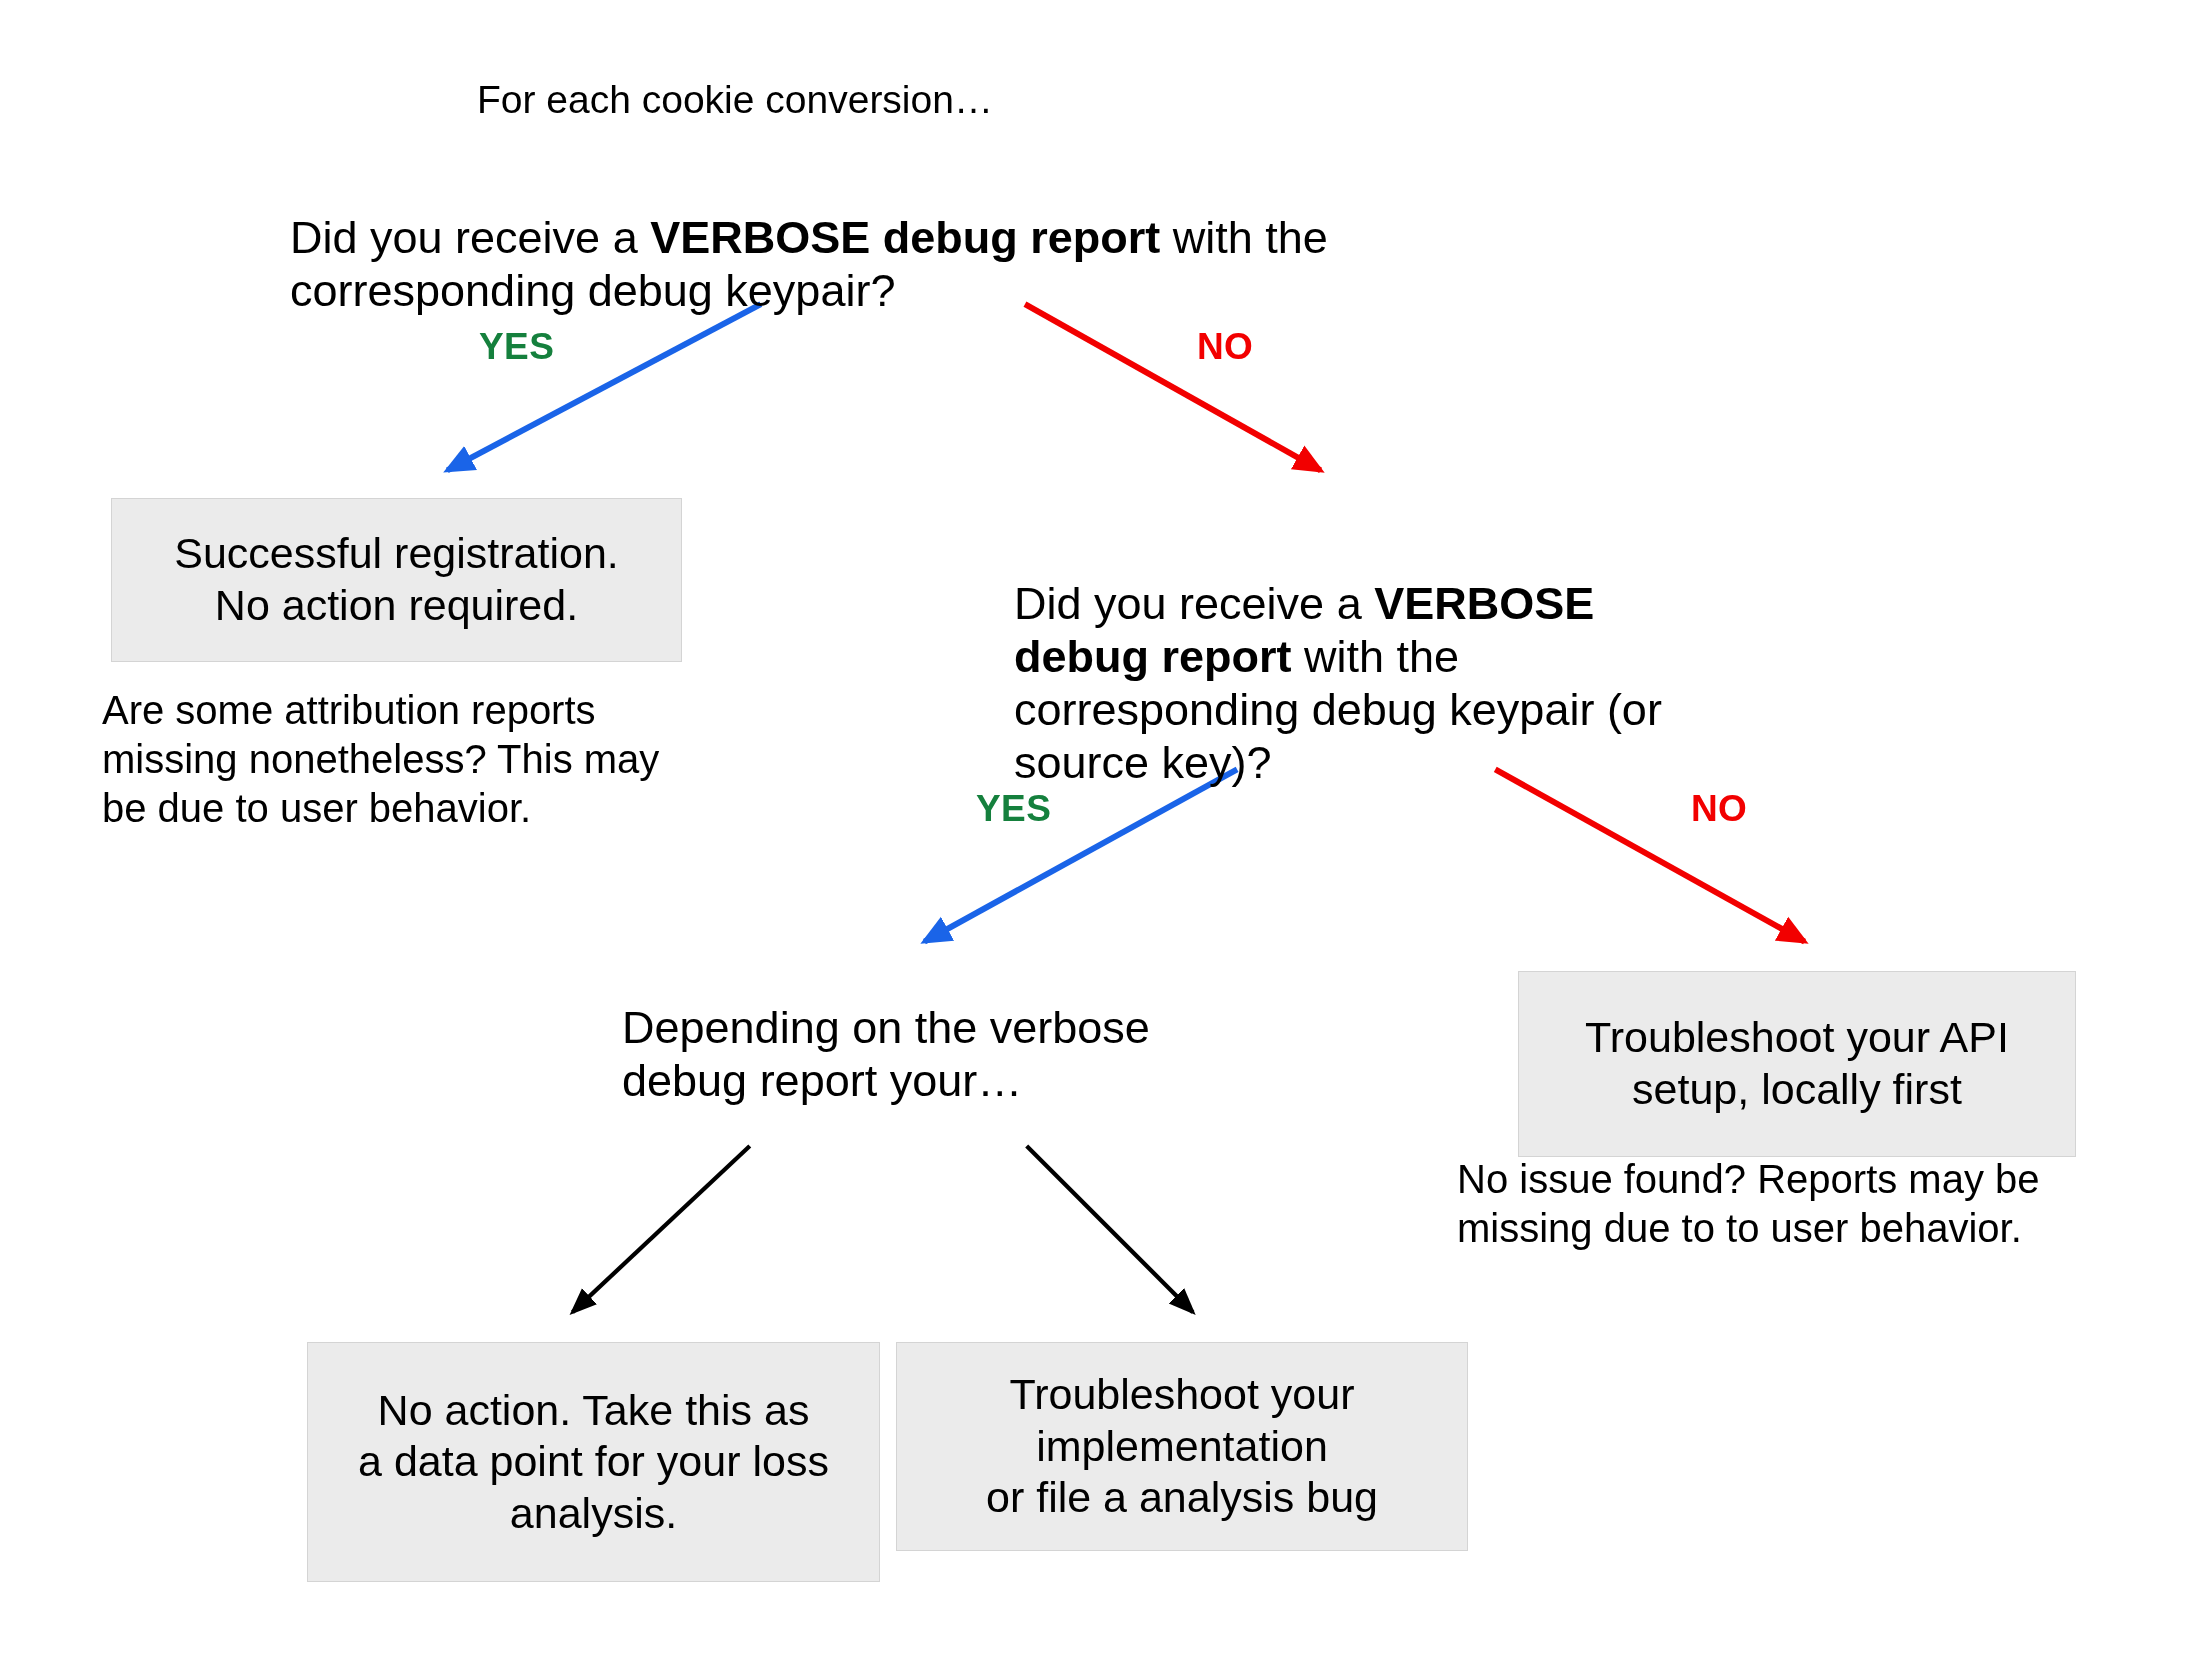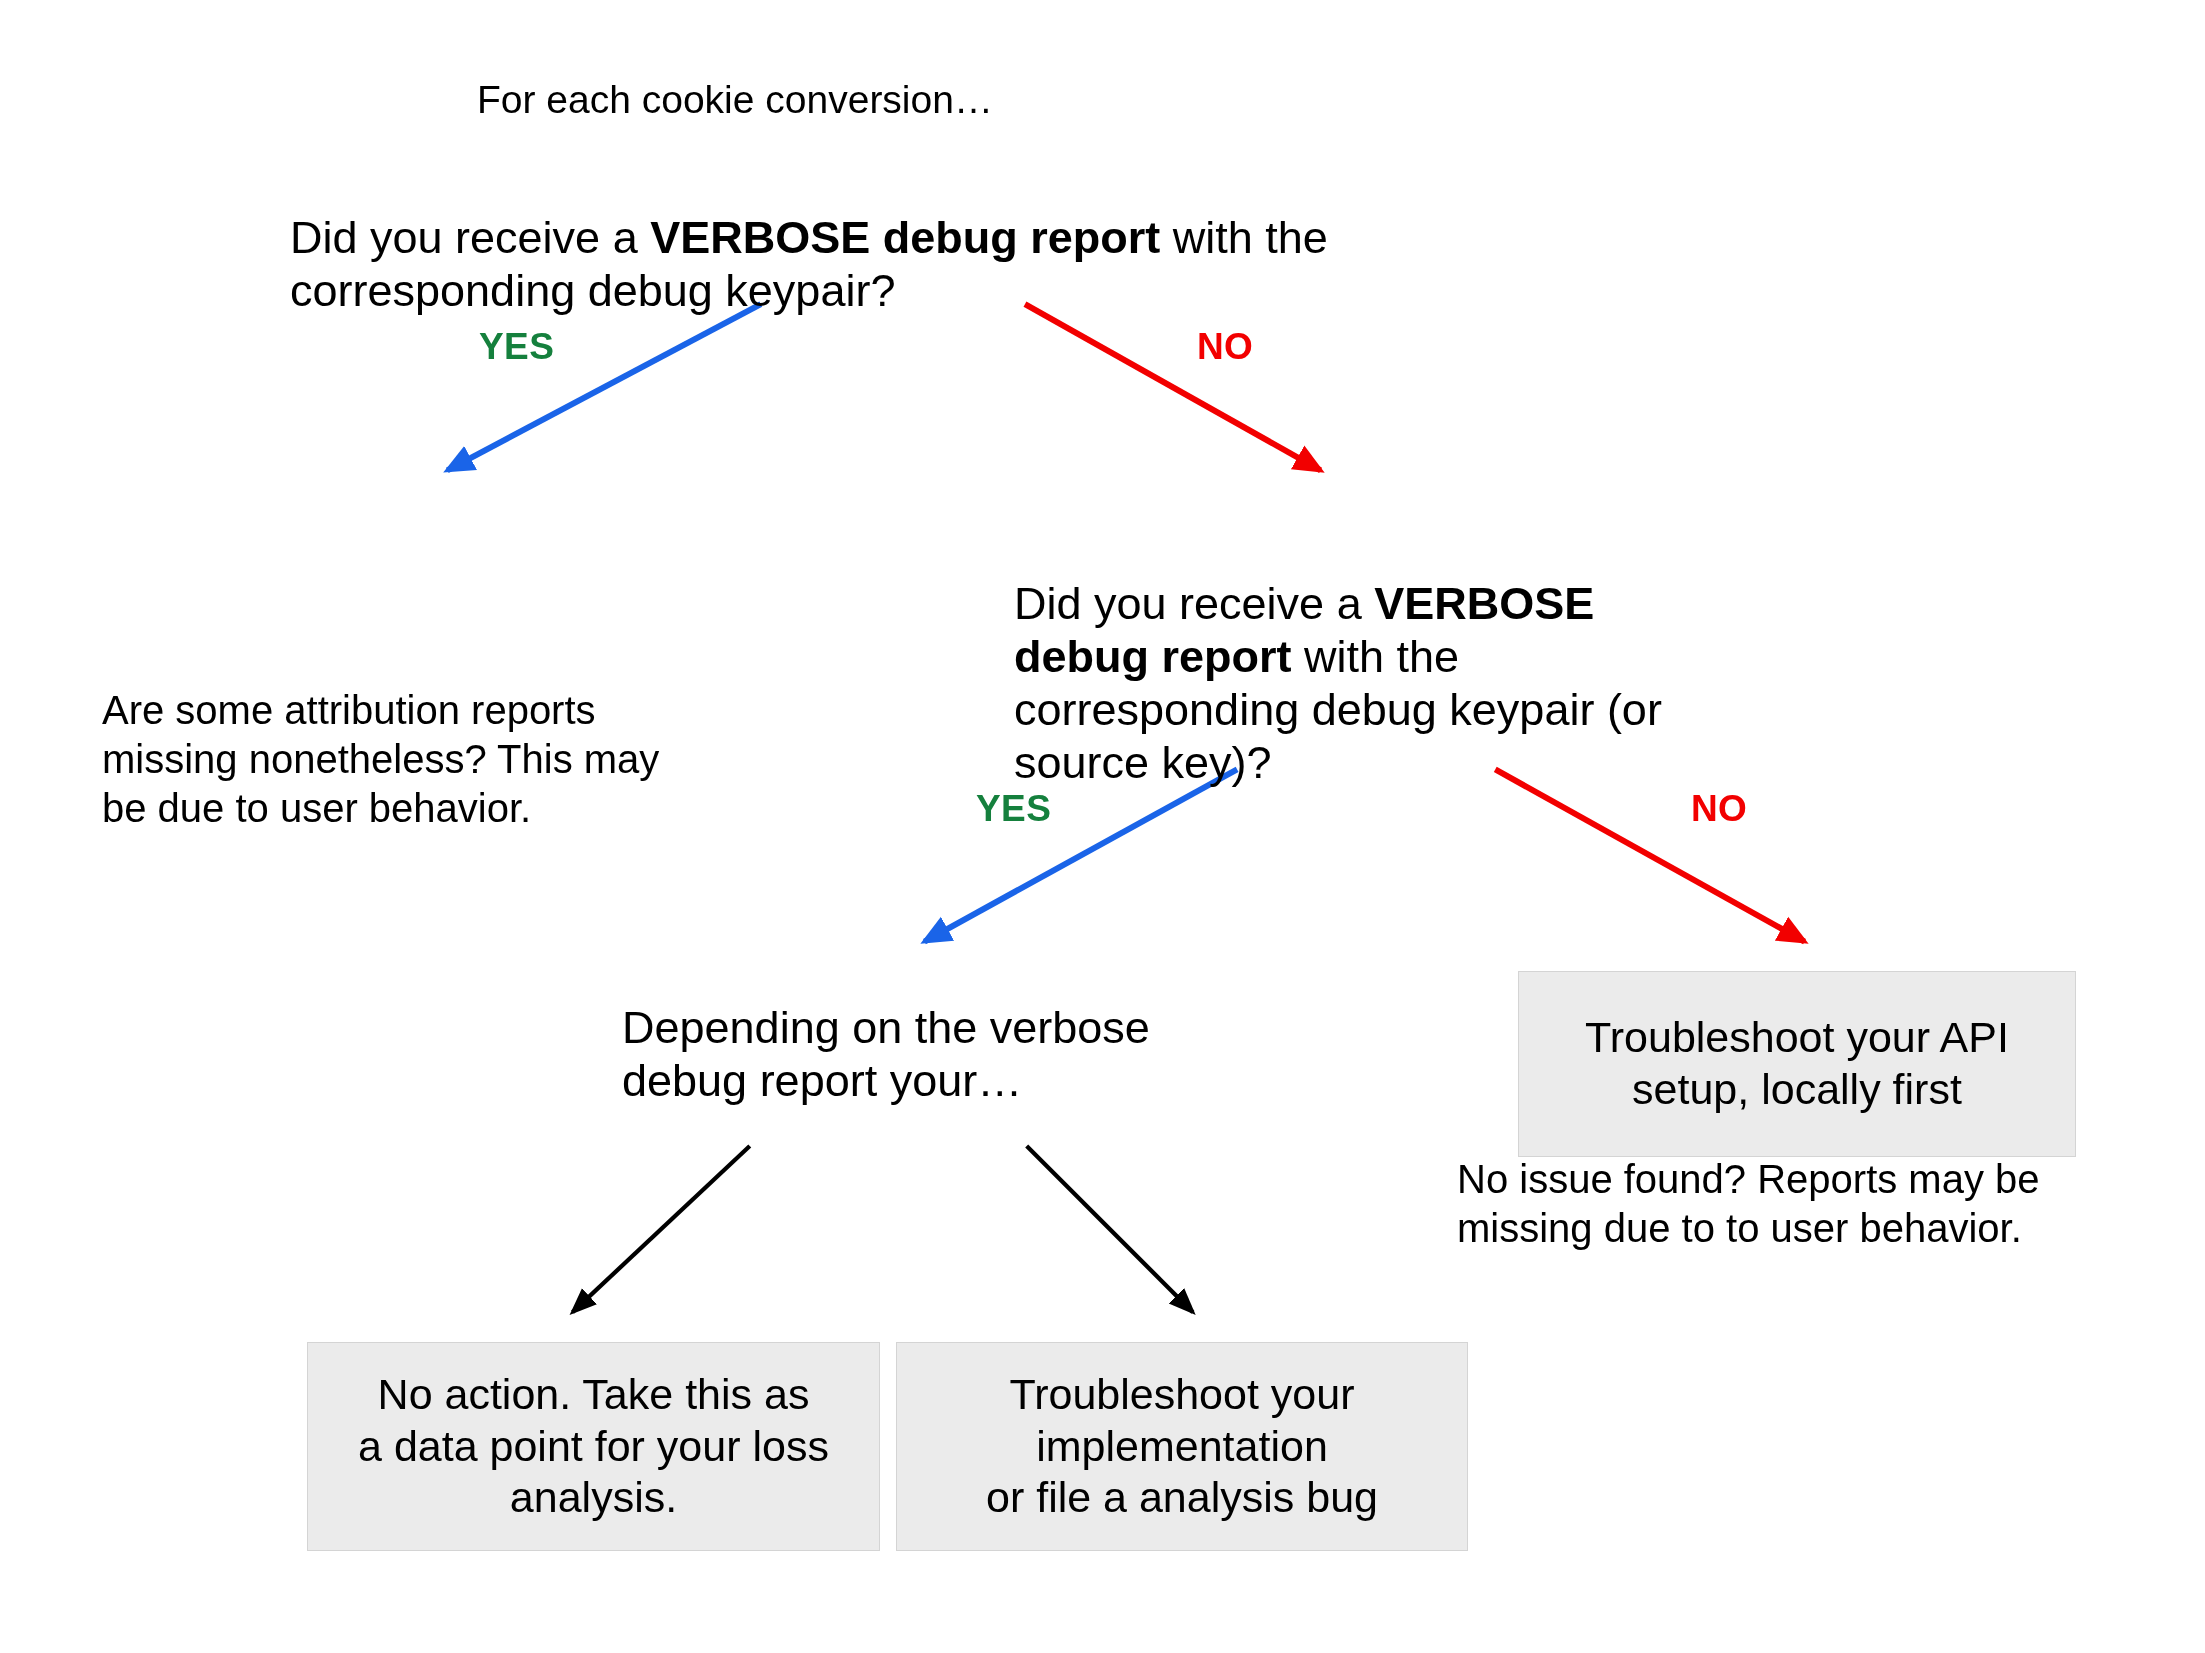--- a/index.html
+++ b/index.html
@@ -110,40 +110,42 @@
   <div class="node text-node q-title" style="left:477px; top:77px; width:835px;">For each cookie conversion…</div>
 
   <div class="node text-node q-big" style="left:290px; top:158px; width:1210px;">
     <span>Did you receive a </span><b>VERBOSE debug report</b><span> with the corresponding debug keypair?</span>
   </div>
 
   <div class="edge-label lbl-yes" style="left:479px; top:326px;">YES</div>
 
   <div class="edge-label lbl-no" style="left:1197px; top:326px;">NO</div>
 
+  <div class="box" style="left:111px; top:498px; width:571px; height:164px;">Successful registration.
+No action required.</div>
 
   <div class="node text-node caption" style="left:102px; top:686px; width:579px;">Are some attribution reports missing nonetheless? This may be due to user behavior.</div>
 
   <div class="node text-node q-big" style="left:1014px; top:524px; width:673px;">
     <span>Did you receive a </span><b>VERBOSE debug report</b><span> with the corresponding debug keypair (or source key)?</span>
   </div>
 
   <div class="edge-label lbl-yes" style="left:976px; top:788px;">YES</div>
 
   <div class="edge-label lbl-no" style="left:1691px; top:788px;">NO</div>
 
   <div class="box" style="left:1518px; top:971px; width:558px; height:186px;">Troubleshoot your API
 setup, locally first</div>
 
   <div class="node text-node caption" style="left:1457px; top:1155px; width:682px;">No issue found? Reports may be missing due to to user behavior.</div>
 
   <div class="node text-node q-big" style="left:622px; top:1001px; width:596px;">Depending on the verbose
 debug report your…</div>
 
-  <div class="box" style="left:307px; top:1342px; width:573px; height:209px;">No action. Take this as
+  <div class="box" style="left:307px; top:1342px; width:573px; height:240px;">No action. Take this as
 a data point for your loss
 analysis.</div>
 
   <div class="box" style="left:896px; top:1342px; width:572px; height:209px;">Troubleshoot your
 implementation
 or file a analysis bug</div>
 
 </div>
 
 

